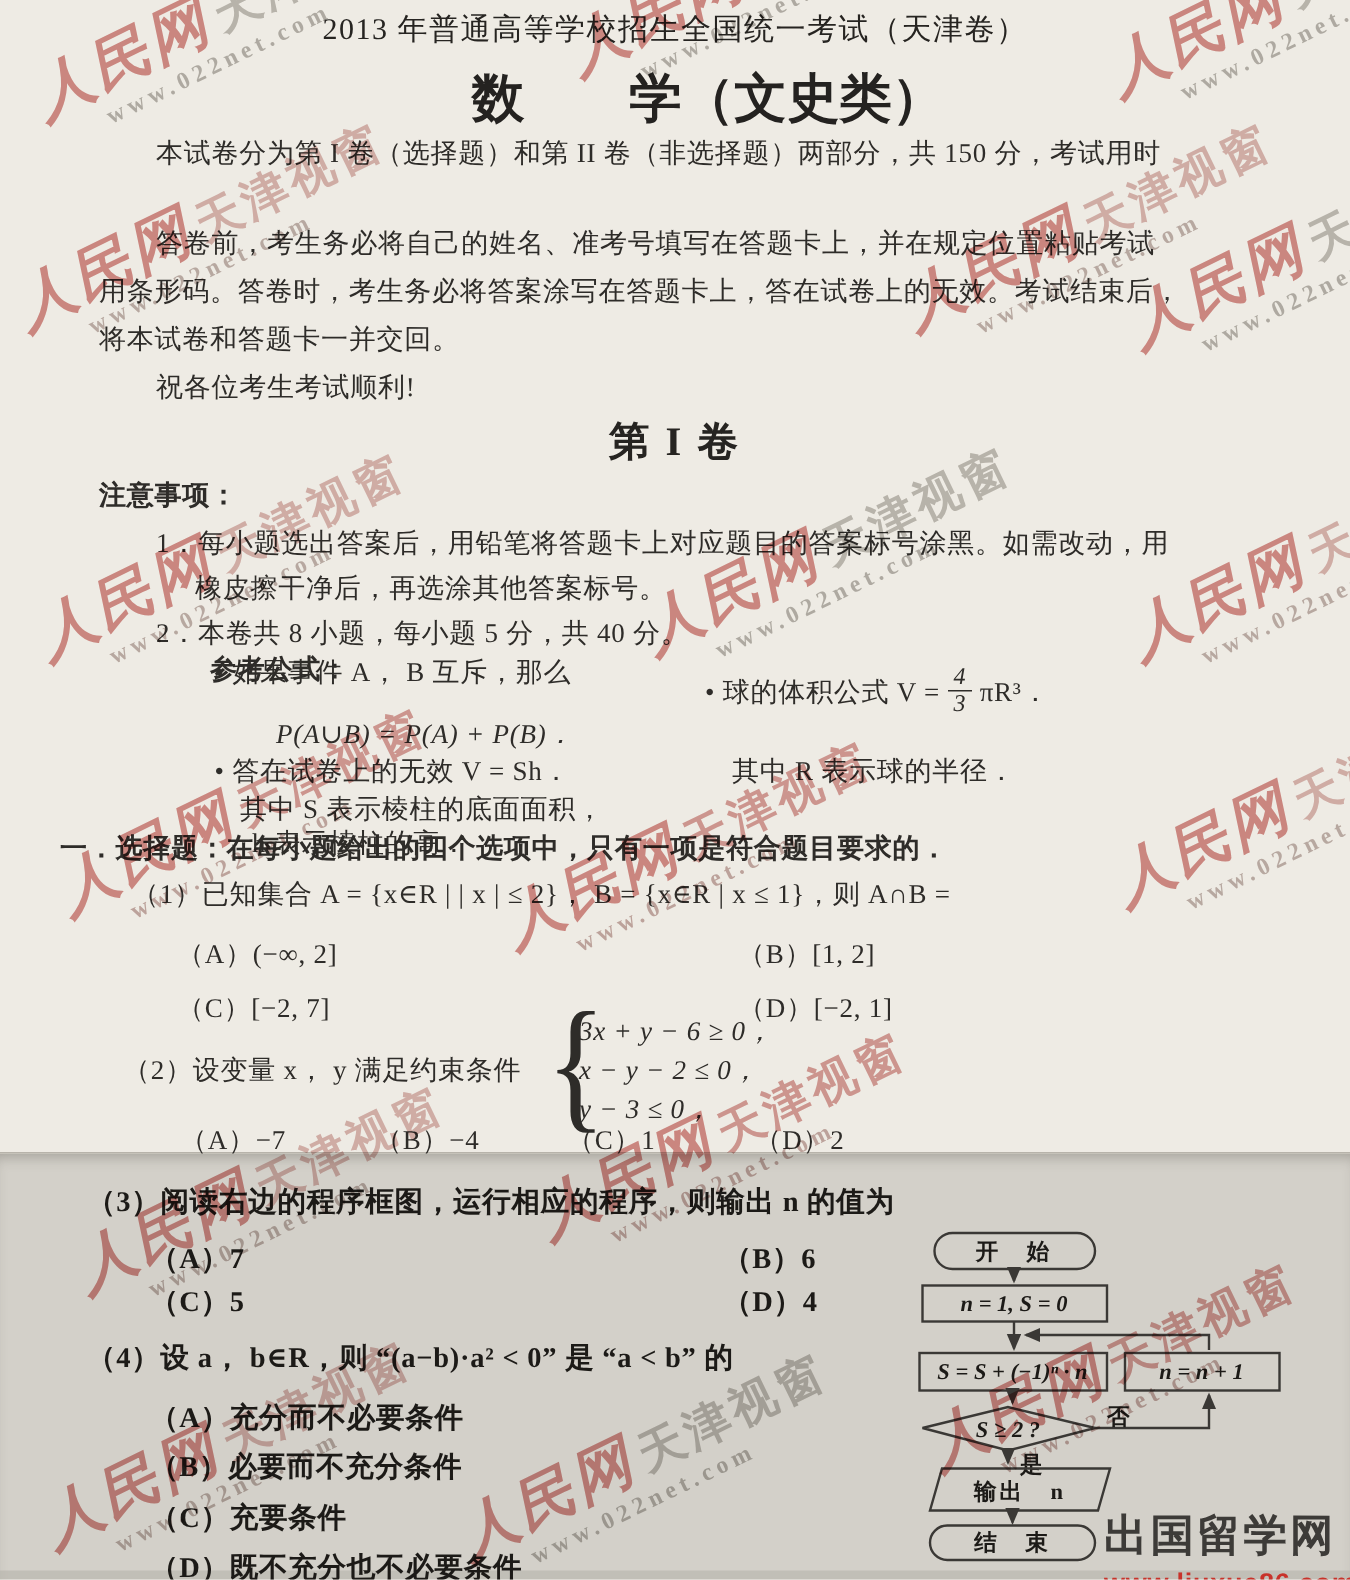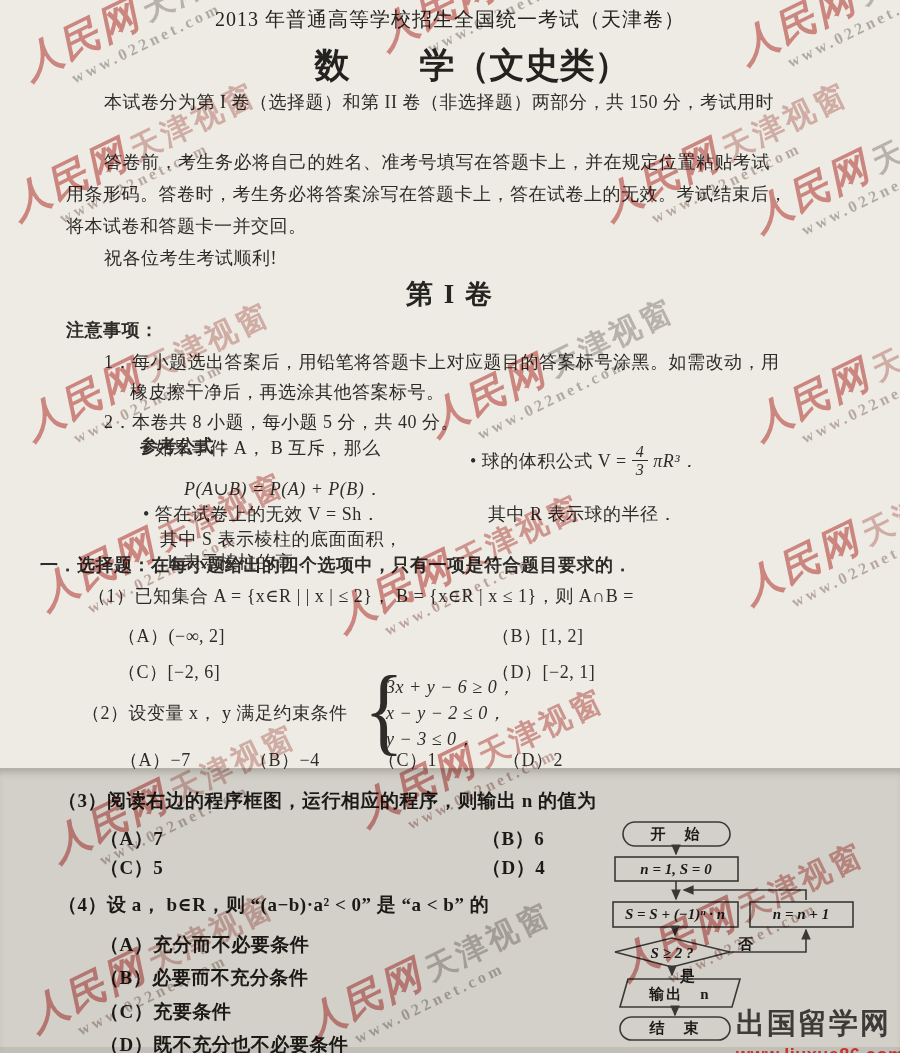--- a/index.html
+++ b/index.html
@@ -163,30 +163,30 @@
     <div class="abs t-top" style="left:184px;top:477px;font-style:italic;">P(A∪B) = P(A) + P(B)．</div>
     <div class="abs t-top" style="left:143px;top:502px;">•  答在试卷上的无效 V = Sh．</div>
     <div class="abs t-top" style="left:160px;top:527px;">其中 S 表示棱柱的底面面积，</div>
     <div class="abs t-top" style="left:168px;top:550px;">h 表示棱柱的高．</div>
     <div class="abs t-top vol-row" style="left:470px;top:443px;">
       <span>•  球的体积公式 V =</span>
       <span class="frac">
         <span class="num">4</span>
         <span class="den">3</span>
       </span>
-      <span style="font-style:italic;">πR³．</span>
+      <span style="">πR³．</span>
     </div>
     <div class="abs t-top" style="left:488px;top:502px;">其中 R 表示球的半径．</div>
 
     <div class="abs t-top bold" style="left:40px;top:553px;">一．选择题：在每小题给出的四个选项中，只有一项是符合题目要求的．</div>
 
     <div class="abs t-top" style="left:88px;top:584px;">（1）已知集合 A = {x∈R | | x | ≤ 2}， B = {x∈R | x ≤ 1}，则 A∩B =</div>
     <div class="abs t-top" style="left:118px;top:624px;">（A）(−∞, 2]</div>
     <div class="abs t-top" style="left:492px;top:624px;">（B）[1, 2]</div>
-    <div class="abs t-top" style="left:118px;top:660px;">（C）[−2, 6]</div>
+    <div class="abs t-top" style="left:118px;top:660px;">（C）[−2, 7]</div>
     <div class="abs t-top" style="left:492px;top:660px;">（D）[−2, 1]</div>
 
     <div class="abs" style="left:82px;top:670px;width:780px;height:90px;">
       <span class="abs t-top" style="left:0;top:31px;">（2）设变量 x， y 满足约束条件</span>
       <span class="abs brace" style="left:282px;top:0;">{</span>
       <span class="abs t-top sysline" style="left:304px;top:5px;">3x + y − 6 ≥ 0，</span>
       <span class="abs t-top sysline" style="left:304px;top:31px;">x − y − 2 ≤ 0，</span>
       <span class="abs t-top sysline" style="left:304px;top:57px;">y − 3 ≤ 0，</span>
     </div>
     <div class="abs t-top" style="left:120px;top:748px;">（A）−7</div>

